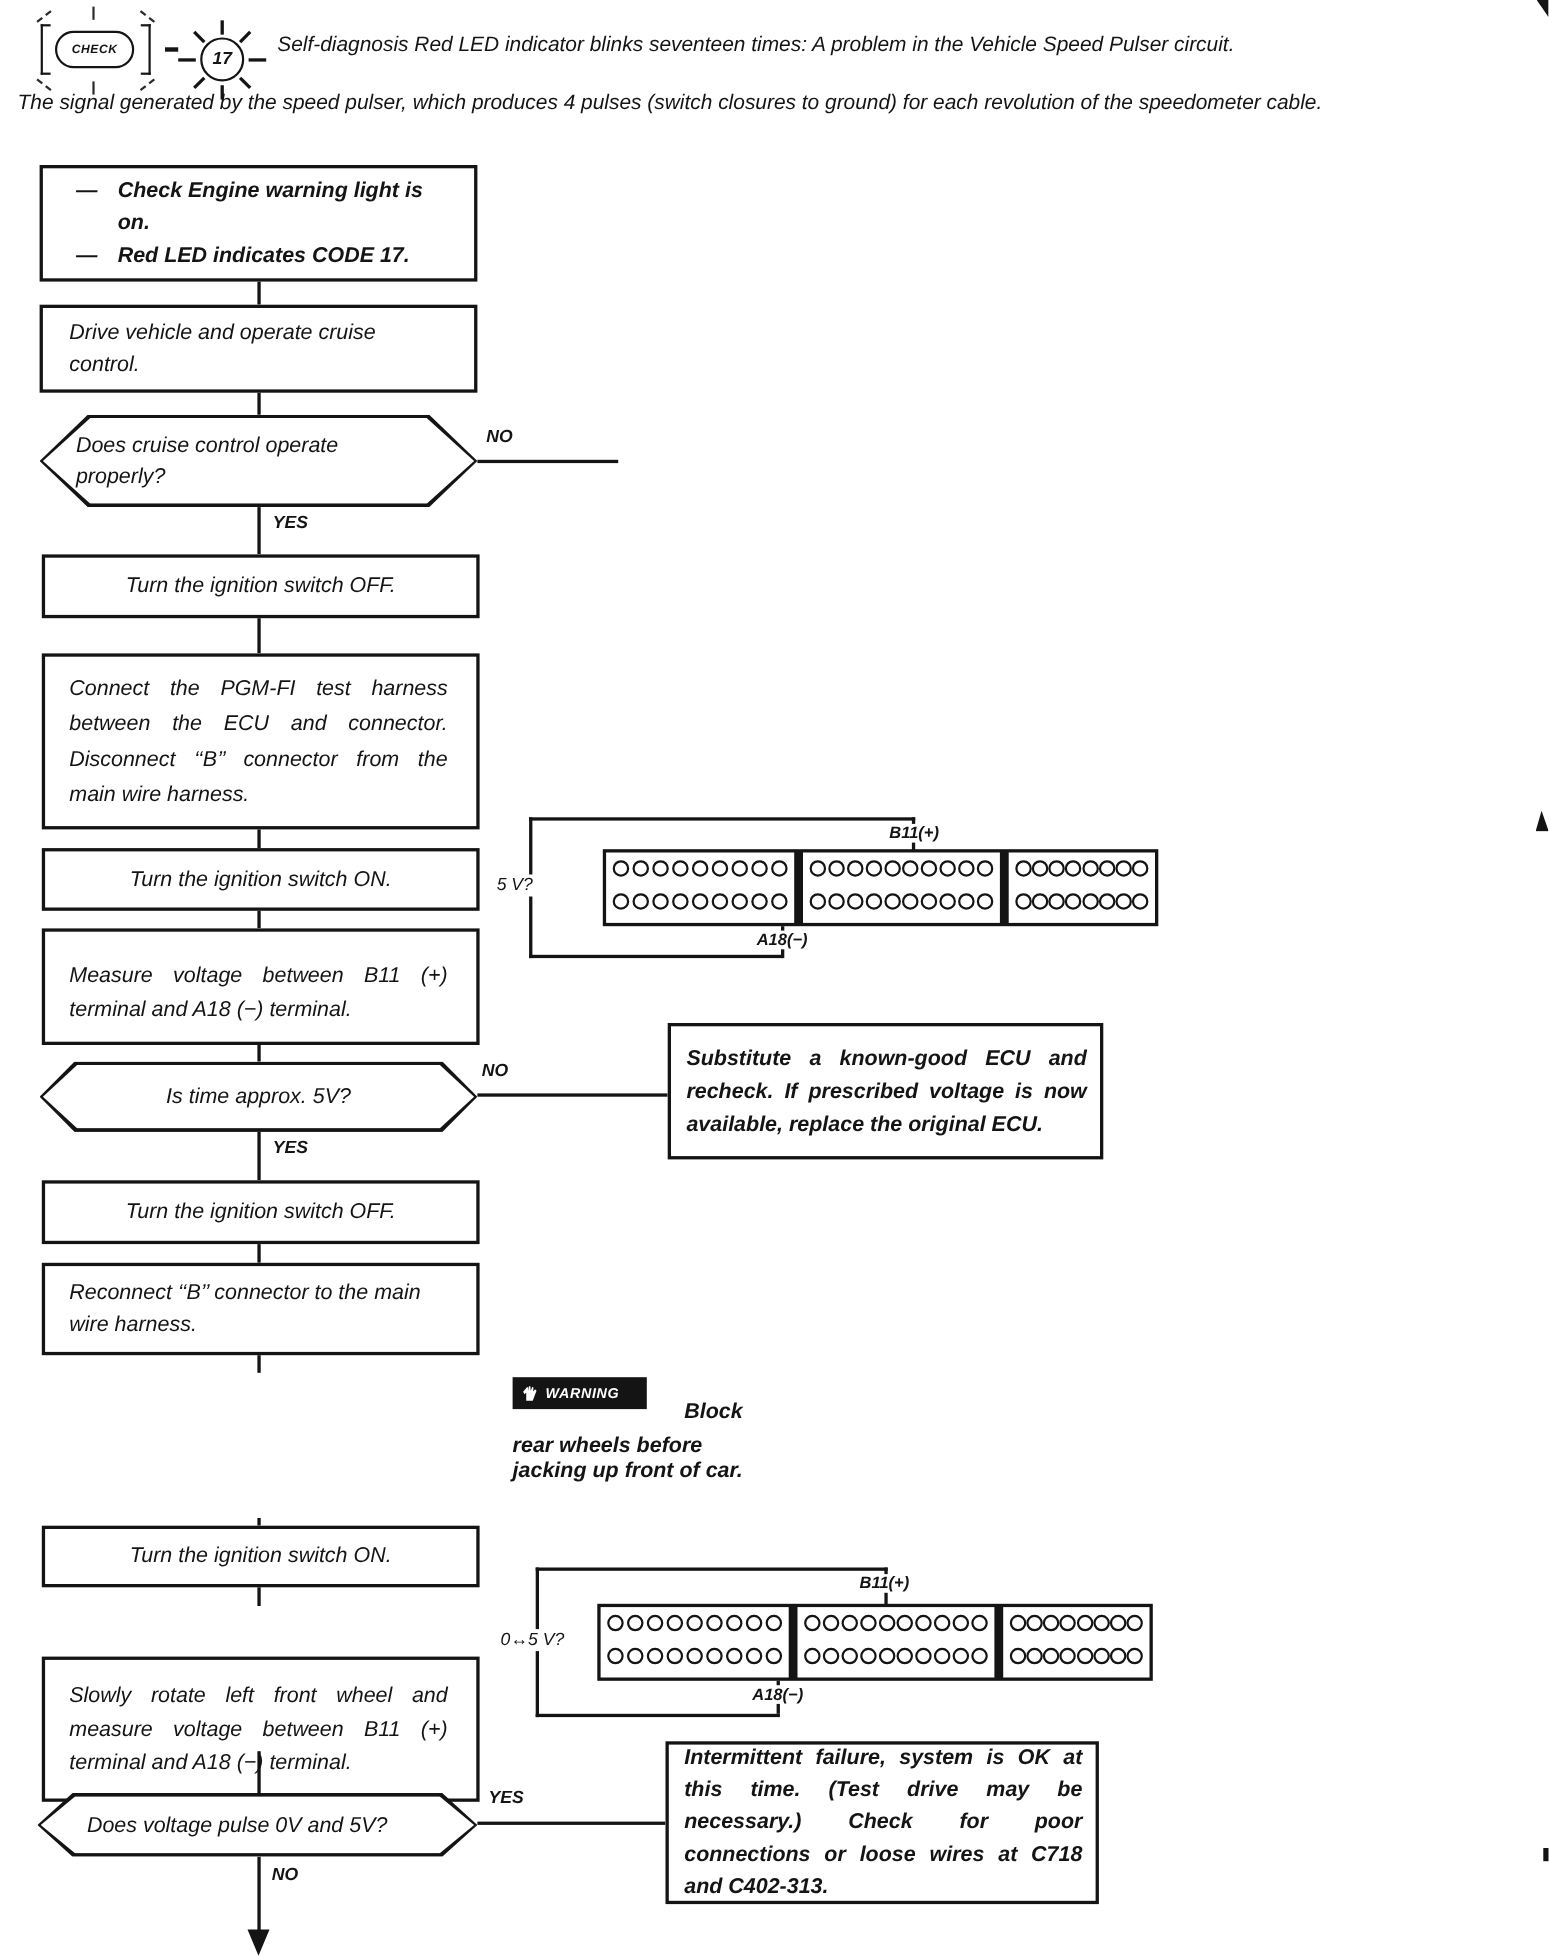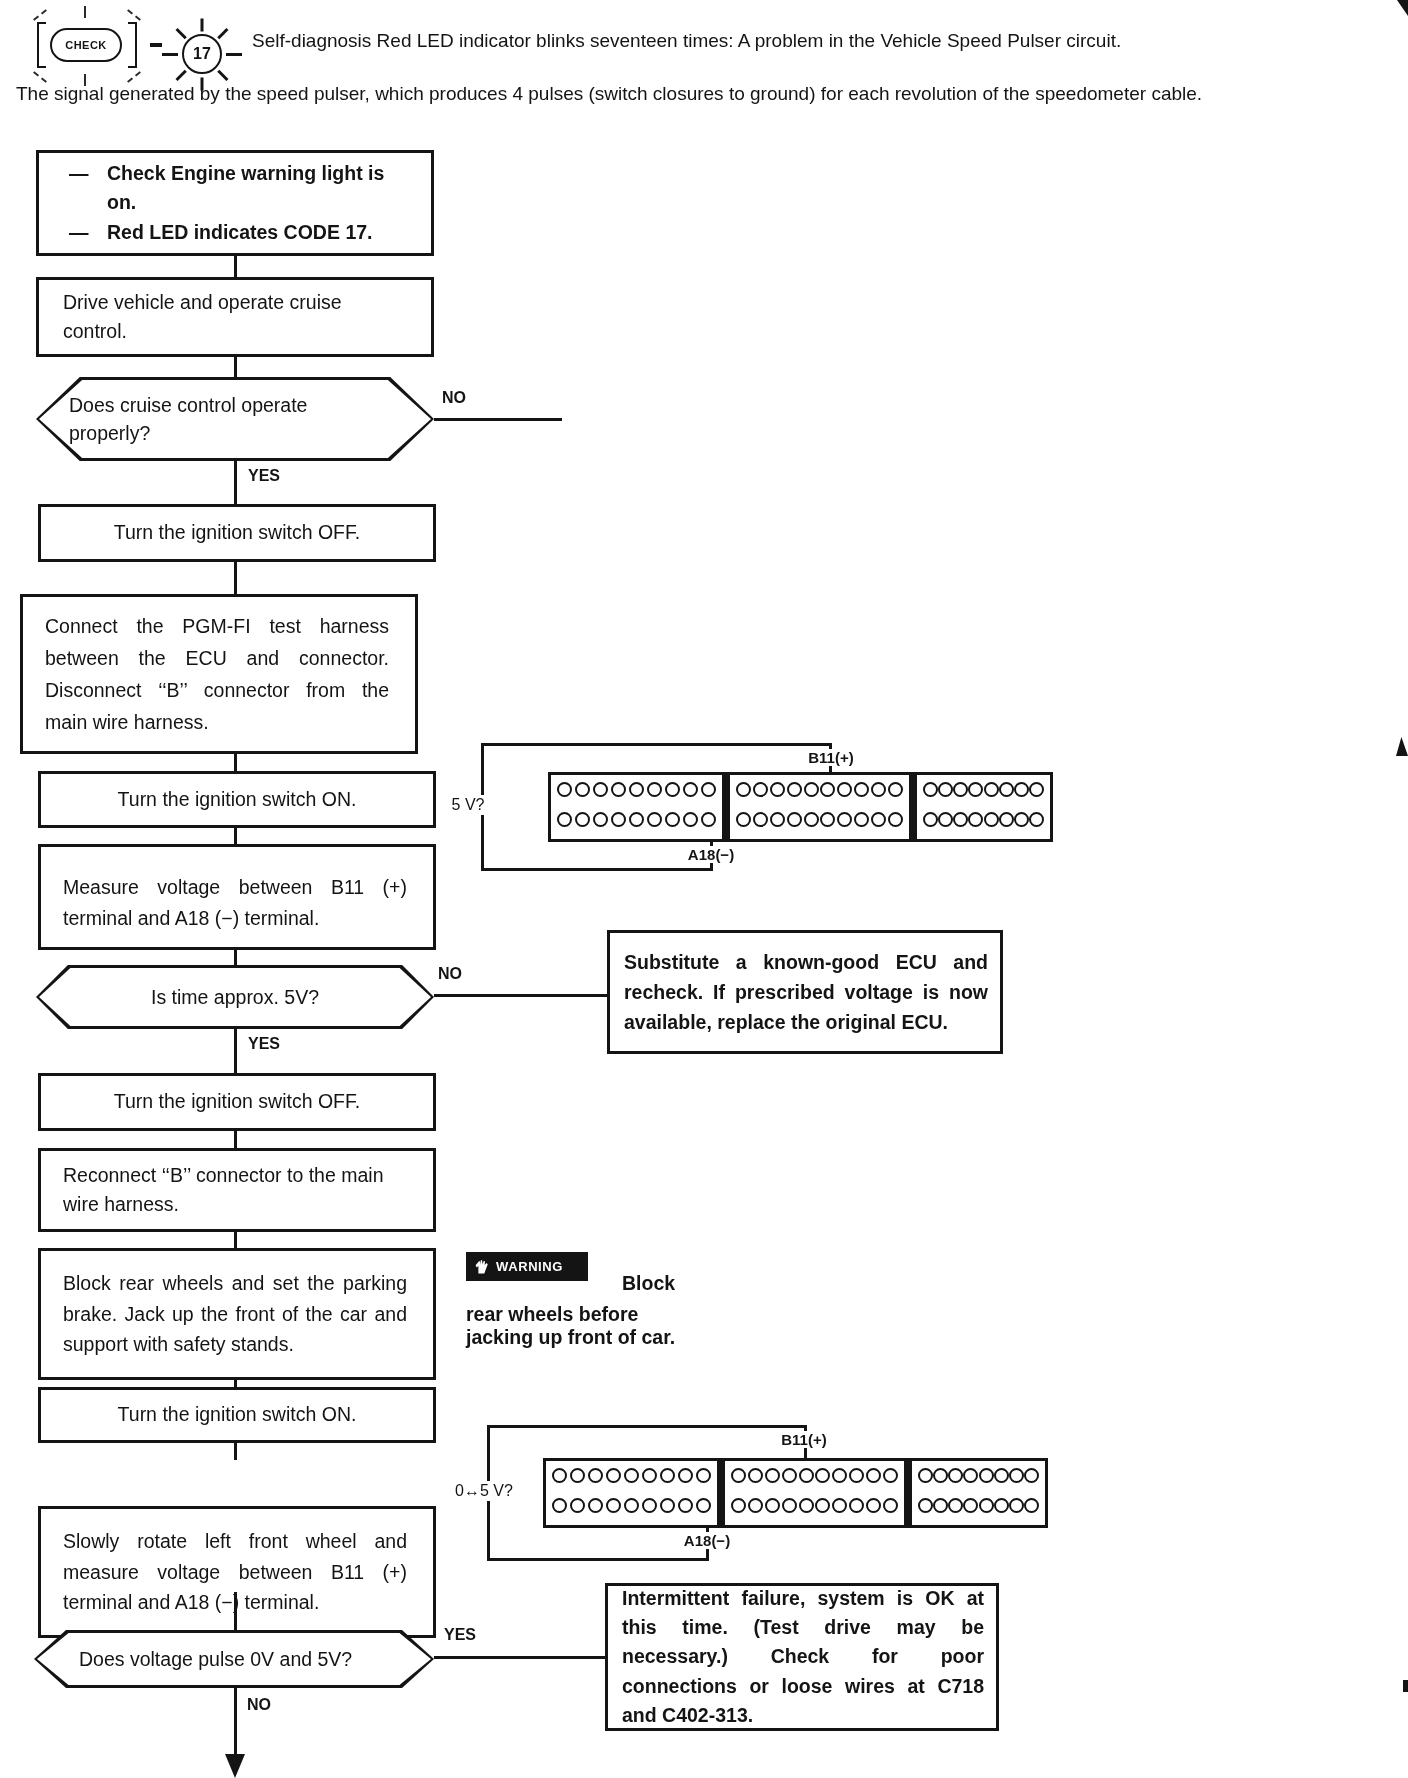--- a/index.html
+++ b/index.html
@@ -1,17 +1,17 @@
 <!DOCTYPE html>
 <html><head>
 <meta charset="utf-8">
 <style>
   html,body{margin:0;padding:0;background:#fff;}
   .page{position:relative;width:1408px;height:1778px;background:#fff;overflow:hidden;
-        font-family:"Liberation Sans","DejaVu Sans",sans-serif;color:#141414;}
+        font-family:"Liberation Sans","DejaVu Sans",sans-serif;color:#141414;font-style:italic;}
 
   
   .box{position:absolute;border:3px solid #141414;background:#fff;box-sizing:border-box;
        display:flex;flex-direction:column;justify-content:center;
        font-size:19.5px;line-height:1.5;}
   .center-text{align-items:center;text-align:center;}
   .bold{font-weight:bold;}
   .justify{text-align:justify;}
   .vline,.hline{position:absolute;background:#141414;}
   .vline{width:3px;}
@@ -133,21 +133,21 @@
 
   <div class="vline" style="left:234px;top:461px;height:43px;"></div>
   <div class="branch-label" style="left:248px;top:467px;">YES</div>
 
   <div class="box center-text" style="left:38px;top:504px;width:398px;height:58px;">
     <span>Turn the ignition switch OFF.</span>
   </div>
 
   <div class="vline" style="left:234px;top:562px;height:32px;"></div>
 
-  <div class="box justify" style="left:20px;top:594px;width:398px;height:160px;padding:0 26px 0 22px;line-height:1.65;">
+  <div class="box justify" style="left:38px;top:594px;width:398px;height:160px;padding:0 26px 0 22px;line-height:1.65;">
     <span>Connect the PGM-FI test harness between the ECU and connector. Disconnect ‘‘B’’ connector from the main wire harness.</span>
   </div>
 
   <div class="vline" style="left:234px;top:754px;height:17px;"></div>
 
   <div class="box center-text" style="left:38px;top:771px;width:398px;height:57px;">
     <span>Turn the ignition switch ON.</span>
   </div>
 
   <div class="vline" style="left:234px;top:828px;height:16px;"></div>
@@ -178,23 +178,20 @@
   </div>
 
   <div class="vline" style="left:234px;top:1131px;height:17px;"></div>
 
   <div class="box" style="left:38px;top:1148px;width:398px;height:84px;padding:0 30px 0 22px;">
     <span>Reconnect ‘‘B’’ connector to the main wire harness.</span>
   </div>
 
   <div class="vline" style="left:234px;top:1232px;height:16px;"></div>
 
-  <div class="box justify" style="left:38px;top:1248px;width:398px;height:132px;padding:0 26px 0 22px;line-height:1.58;">
-    <span>Block rear wheels and set the parking brake. Jack up the front of the car and support with safety stands.</span>
-  </div>
 
   <div class="vline" style="left:234px;top:1380px;height:7px;"></div>
 
   <div class="box center-text" style="left:38px;top:1387px;width:398px;height:56px;">
     <span>Turn the ignition switch ON.</span>
   </div>
 
   <div class="vline" style="left:234px;top:1443px;height:17px;"></div>
 
   <div class="box justify" style="left:38px;top:1460px;width:398px;height:132px;padding:0 26px 0 22px;line-height:1.58;margin-top:46px;">

